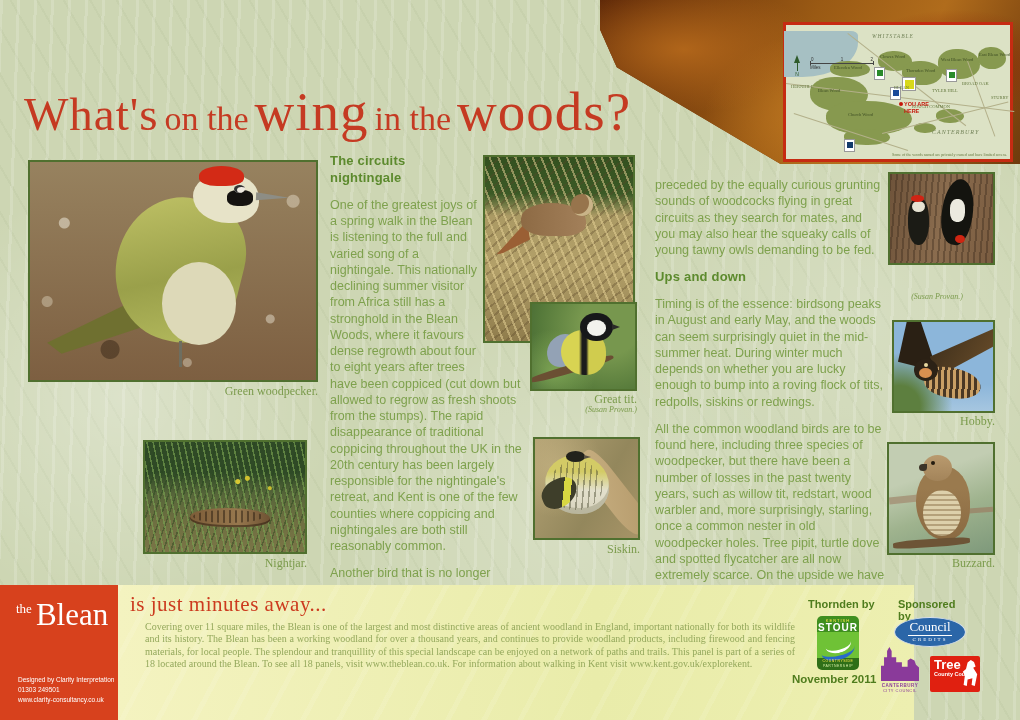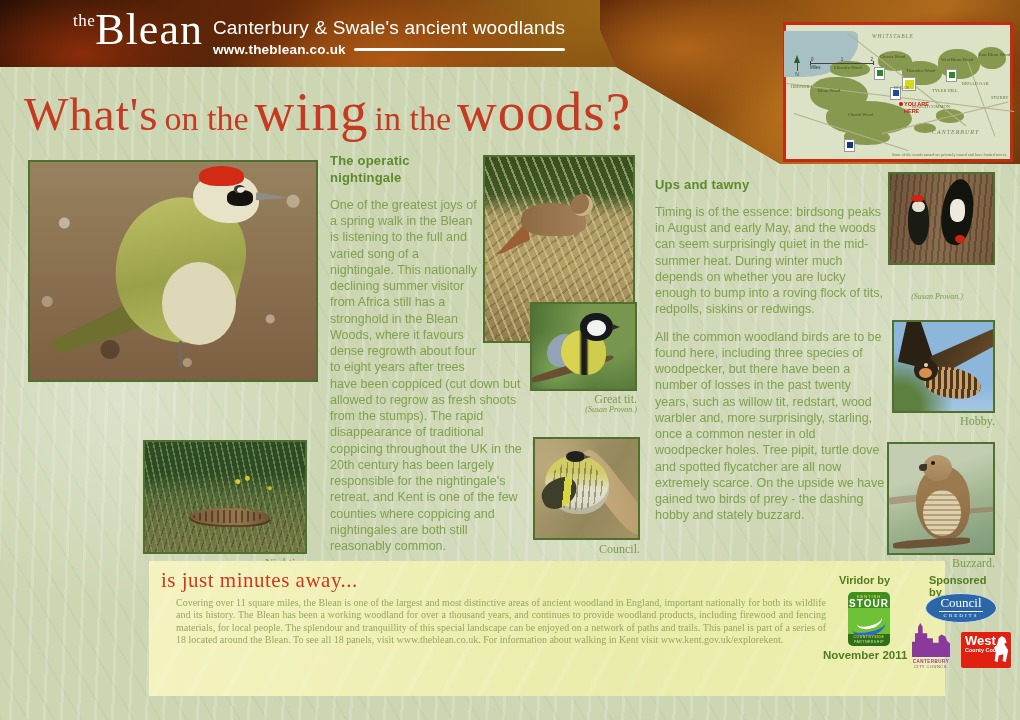--- a/index.html
+++ b/index.html
@@ -214,23 +214,23 @@
   .col p{margin:0 0 11px;}
   .col1{left:330px;top:153px;width:194px;}
   .col1 .float-spacer{float:right;width:46px;height:208px;}
   .col2{left:655px;top:177px;width:230px;}
   
   .footer-red{position:absolute;left:0;top:585px;width:118px;height:135px;background:#d7411d;}
   .f-logo{position:absolute;left:16px;top:12px;color:#fff;font-family:"Liberation Serif",serif;white-space:nowrap;}
   .f-logo .logo-the{font-size:13px;vertical-align:12px;}
   .f-logo .logo-blean{font-size:31px;}
   .designer{position:absolute;left:18px;top:90px;color:#fff;font-size:6.5px;line-height:1.5;}
-  .footer-yellow{position:absolute;left:118px;top:561px;width:796px;height:135px;
+  .footer-yellow{position:absolute;left:118px;top:585px;width:796px;height:135px;
     background:repeating-linear-gradient(118deg, rgba(255,255,255,.10) 0 5px, rgba(0,0,0,0) 5px 32px),
-               linear-gradient(90deg,#f4f3c0,#e9ecaa 60%,#edefb0);margin-left:31px;}
+               linear-gradient(90deg,#f4f3c0,#e9ecaa 60%,#edefb0);}
   .f-tagline{position:absolute;left:12px;top:7px;color:#cc3a1e;font-family:"Liberation Serif",serif;font-size:21px;letter-spacing:.5px;}
   .f-body{position:absolute;left:27px;top:36px;width:650px;color:#94a85c;font-family:Liberation Serif, serif;font-size:10px;line-height:1.24;text-align:justify;}
   .f-label{position:absolute;color:#4f7c1d;font-weight:bold;font-size:11px;}
   .lbl-produced{left:690px;top:13px;}
   .lbl-sponsored{left:780px;top:13px;}
   .lbl-date{left:674px;top:88px;color:#4f7c1d;font-weight:bold;font-size:11.5px;position:absolute;}
   
   .logo-stour{position:absolute;left:699px;top:31px;width:42px;height:54px;border-radius:5px;overflow:hidden;
     background:linear-gradient(180deg,#3f8f1f 0 30%,#6fc236 30% 78%,#2f6f18 78%);text-align:center;color:#fff;}
   .stour-kentish{font-size:4px;color:#ffe84a;letter-spacing:1px;margin-top:2px;}
@@ -255,32 +255,20 @@
   .kent-name{font-size:13px;font-weight:bold;line-height:1;}
   .kent-sub{font-size:5.5px;font-weight:bold;line-height:1.2;}
   .kent-horse{position:absolute;right:2px;top:4px;width:16px;height:26px;background:#fff;
     clip-path:polygon(55% 0,75% 8%,85% 25%,70% 30%,95% 55%,80% 100%,60% 96%,65% 70%,35% 75%,30% 100%,10% 96%,18% 60%,5% 45%,25% 35%,35% 10%);}
 </style>
 </head>
 <body>
 
 <div class="poster">
 
-  <div class="header">
-    <div class="header-inner">
-      <div class="logo"><span class="logo-the">the</span><span class="logo-blean">Blean</span></div>
-      <div class="header-text">
-        <div class="tagline">Canterbury &amp; Swale's ancient woodlands</div>
-        <div class="url-row">
-          <span class="url">www.theblean.co.uk</span>
-          <span class="url-line"></span>
-        </div>
-      </div>
-    </div>
-  </div>
 
   <div class="corner"></div>
 
   <div class="map">
     <div class="sea"></div>
     <div class="wood w-ellenden"></div>
     <div class="wood w-blean"></div>
     <div class="wood w-church"></div>
     <div class="wood w-south"></div>
     <div class="wood w-clowes"></div>
@@ -349,20 +337,21 @@
     <div class="art gw-tail"></div>
     <div class="art gw-body"></div>
     <div class="art gw-belly"></div>
     <div class="art gw-head"></div>
     <div class="art gw-cap"></div>
     <div class="art gw-mask"></div>
     <div class="art gw-eye"></div>
     <div class="art gw-beak"></div>
     <div class="art gw-leg"></div>
   </div>
+  <div class="caption cap-gw">Green woodpecker.</div>
 
   <div class="photo ph-ng">
     <div class="art ng-tail"></div>
     <div class="art ng-body"></div>
     <div class="art ng-head"></div>
   </div>
   <div class="caption cap-ng">Nightingale.</div>
 
   <div class="photo ph-gt">
     <div class="art gt-branch"></div>
@@ -376,21 +365,21 @@
   <div class="credit cred-gt">(Susan Provan.)</div>
 
   <div class="photo ph-sk">
     <div class="art sk-branch"></div>
     <div class="art sk-body"></div>
     <div class="art sk-streaks"></div>
     <div class="art sk-wing"></div>
     <div class="art sk-cap"></div>
     <div class="art sk-beak"></div>
   </div>
-  <div class="caption cap-sk">Council.</div>
+  <div class="caption cap-sk">Siskin.</div>
 
   <div class="photo ph-nj">
     <div class="art nj-bird"></div>
     <div class="art nj-bars"></div>
   </div>
   <div class="caption cap-nj">Nightjar.</div>
 
   <div class="photo ph-gsw">
     <div class="art gsw-adult"></div>
     <div class="art gsw-adult-patch"></div>
@@ -418,37 +407,46 @@
     <div class="art bz-breast"></div>
     <div class="art bz-head"></div>
     <div class="art bz-beak"></div>
     <div class="art bz-eye"></div>
     <div class="art bz-branch"></div>
   </div>
   <div class="caption cap-bz">Buzzard.</div>
 
   <div class="col col1">
     <div class="float-spacer"></div>
-    <h3>The operatic nightingale</h3>
+    <h3>The circuits nightingale</h3>
     <p>One of the greatest joys of a spring walk in the Blean is listening to the full and varied song of a nightingale. This nationally declining summer visitor from Africa still has a stronghold in the Blean Woods, where it favours dense regrowth about four to eight years after trees have been coppiced (cut down but allowed to regrow as fresh shoots from the stumps). The rapid disappearance of traditional coppicing throughout the UK in the 20th century has been largely responsible for the nightingale's retreat, and Kent is one of the few counties where coppicing and nightingales are both still reasonably common.</p>
     <p>Another bird that is no longer familiar to most people is the nightjar, which favours large open areas within woodland.  Its evocative, mechanical churring call on balmy summer evenings is usually</p>
   </div>
 
   <div class="col col2">
-    <h3>Ups and tawny</h3>
+    <p>preceded by the equally curious grunting sounds of woodcocks flying in great circuits as they search for mates, and you may also hear the squeaky calls of young tawny owls demanding to be fed.</p>
+    <h3>Ups and down</h3>
     <p>Timing is of the essence:  birdsong peaks in August and early May, and the woods can seem surprisingly quiet in the mid-summer heat. During winter much depends on whether you are lucky enough to bump into a roving flock of tits, redpolls, siskins or redwings.</p>
     <p>All the common woodland birds are to be found here, including three species of woodpecker, but there have been a number of losses in the past twenty years, such as willow tit, redstart, wood warbler and, more surprisingly, starling, once a common nester in old woodpecker holes.  Tree pipit, turtle dove and spotted flycatcher are all now extremely scarce. On the upside we have gained two birds of prey - the dashing hobby and stately buzzard.</p>
   </div>
 
+  <div class="footer-red">
+    <div class="f-logo"><span class="logo-the">the</span> <span class="logo-blean">Blean</span></div>
+    <div class="designer">
+      <div>Designed by Clarity Interpretation</div>
+      <div>01303 249501</div>
+      <div>www.clarity-consultancy.co.uk</div>
+    </div>
+  </div>
 
   <div class="footer-yellow">
     <div class="f-tagline">is just minutes away...</div>
     <div class="f-body">Covering over 11 square miles, the Blean is one of the largest and most distinctive areas of ancient woodland in England, important nationally for both its wildlife and its history. The Blean has been a working woodland for over a thousand years, and continues to provide woodland products, including firewood and fencing materials, for local people. The splendour and tranquillity of this special landscape can be enjoyed on a network of paths and trails. This panel is part of a series of 18 located around the Blean. To see all 18 panels, visit www.theblean.co.uk. For information about walking in Kent visit www.kent.gov.uk/explorekent.</div>
 
-    <div class="f-label lbl-produced">Viridor by</div>
+    <div class="f-label lbl-produced">Thornden by</div>
     <div class="logo-stour">
       <div class="stour-kentish">KENTISH</div>
       <div class="stour-name">STOUR</div>
       <div class="stour-river"></div>
       <div class="stour-river2"></div>
       <div class="stour-foot1">COUNTRYSIDE</div>
       <div class="stour-foot2">PARTNERSHIP</div>
     </div>
     <div class="lbl-date">November 2011</div>
 
@@ -456,19 +454,19 @@
     <div class="logo-viridor">
       <div class="viridor-name">Council</div>
       <div class="viridor-credits">CREDITS</div>
     </div>
     <div class="logo-cant">
       <div class="cant-castle"></div>
       <div class="cant-text1">CANTERBURY</div>
       <div class="cant-text2">CITY COUNCIL</div>
     </div>
     <div class="logo-kent">
-      <div class="kent-name">West</div>
+      <div class="kent-name">Tree</div>
       <div class="kent-sub">County Council</div>
       <div class="kent-horse"></div>
     </div>
   </div>
 
 </div>
 
 </body></html>

